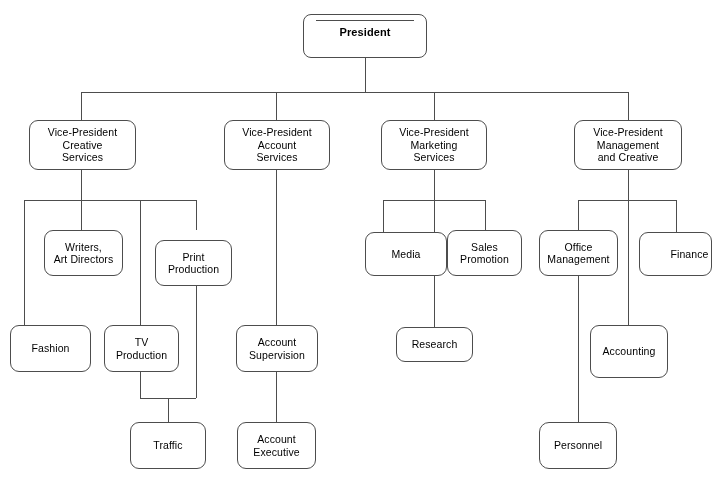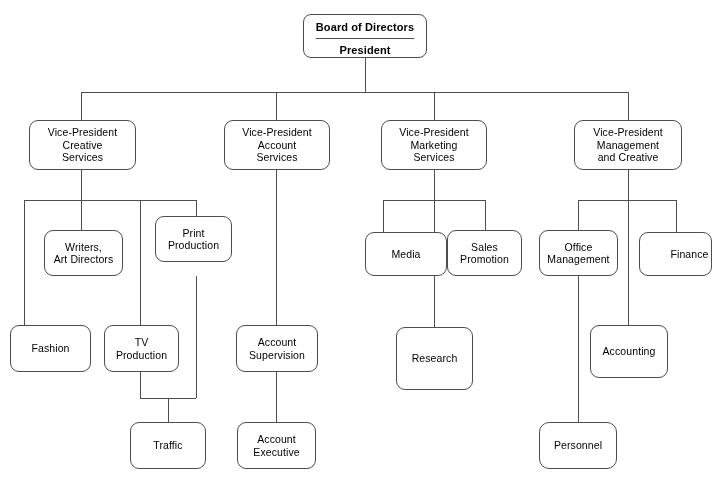--- a/index.html
+++ b/index.html
@@ -94,21 +94,20 @@
       <line x1="485" x2="485" y1="200" y2="230" stroke="#4d4d4d" stroke-width="1" shape-rendering="crispEdges"></line>
       <line x1="628" x2="628" y1="170" y2="325" stroke="#4d4d4d" stroke-width="1" shape-rendering="crispEdges"></line>
       <line y1="200" y2="200" x1="578" x2="676" stroke="#4d4d4d" stroke-width="1" shape-rendering="crispEdges"></line>
       <line x1="578" x2="578" y1="200" y2="230" stroke="#4d4d4d" stroke-width="1" shape-rendering="crispEdges"></line>
       <line x1="676" x2="676" y1="200" y2="232" stroke="#4d4d4d" stroke-width="1" shape-rendering="crispEdges"></line>
       <line x1="578" x2="578" y1="276" y2="422" stroke="#4d4d4d" stroke-width="1" shape-rendering="crispEdges"></line>
     </svg>
 
   <div id="nodes-layer">
       <div class="node-box root" style="left: 303px; top: 14px; width: 124px; height: 44px;">
-        <span class="node-line first">Board of Directors</span>
         <div class="root-divider"></div>
         <span class="node-line">President</span>
       </div>
       <div class="node-box" style="left: 29px; top: 120px; width: 107px; height: 50px;">
         <span class="node-line">Vice-President</span>
         <span class="node-line">Creative</span>
         <span class="node-line">Services</span>
       </div>
       <div class="node-box" style="left: 224px; top: 120px; width: 106px; height: 50px;">
         <span class="node-line">Vice-President</span>
@@ -122,21 +121,21 @@
       </div>
       <div class="node-box" style="left: 574px; top: 120px; width: 108px; height: 50px;">
         <span class="node-line">Vice-President</span>
         <span class="node-line">Management</span>
         <span class="node-line">and Creative</span>
       </div>
       <div class="node-box" style="left: 44px; top: 230px; width: 79px; height: 46px;">
         <span class="node-line">Writers,</span>
         <span class="node-line">Art Directors</span>
       </div>
-      <div class="node-box" style="left: 155px; top: 216px; width: 77px; height: 46px;">
+      <div class="node-box" style="left: 155px; top: 240px; width: 77px; height: 46px;">
         <span class="node-line">Print</span>
         <span class="node-line">Production</span>
       </div>
       <div class="node-box" style="left: 349px; top: 232px; width: 82px; height: 44px; margin-left: 16px;">
         <span class="node-line">Media</span>
       </div>
       <div class="node-box" style="left: 447px; top: 230px; width: 75px; height: 46px;">
         <span class="node-line">Sales</span>
         <span class="node-line">Promotion</span>
       </div>
@@ -151,21 +150,21 @@
         <span class="node-line">Fashion</span>
       </div>
       <div class="node-box" style="left: 104px; top: 325px; width: 75px; height: 47px;">
         <span class="node-line">TV</span>
         <span class="node-line">Production</span>
       </div>
       <div class="node-box" style="left: 236px; top: 325px; width: 82px; height: 47px;">
         <span class="node-line">Account</span>
         <span class="node-line">Supervision</span>
       </div>
-      <div class="node-box" style="left: 396px; top: 327px; width: 77px; height: 63px;">
+      <div class="node-box" style="left: 396px; top: 327px; width: 77px; height: 35px;">
         <span class="node-line">Research</span>
       </div>
       <div class="node-box" style="left: 590px; top: 325px; width: 78px; height: 53px;">
         <span class="node-line">Accounting</span>
       </div>
       <div class="node-box" style="left: 130px; top: 422px; width: 76px; height: 47px;">
         <span class="node-line">Traffic</span>
       </div>
       <div class="node-box" style="left: 237px; top: 422px; width: 79px; height: 47px;">
         <span class="node-line">Account</span>

